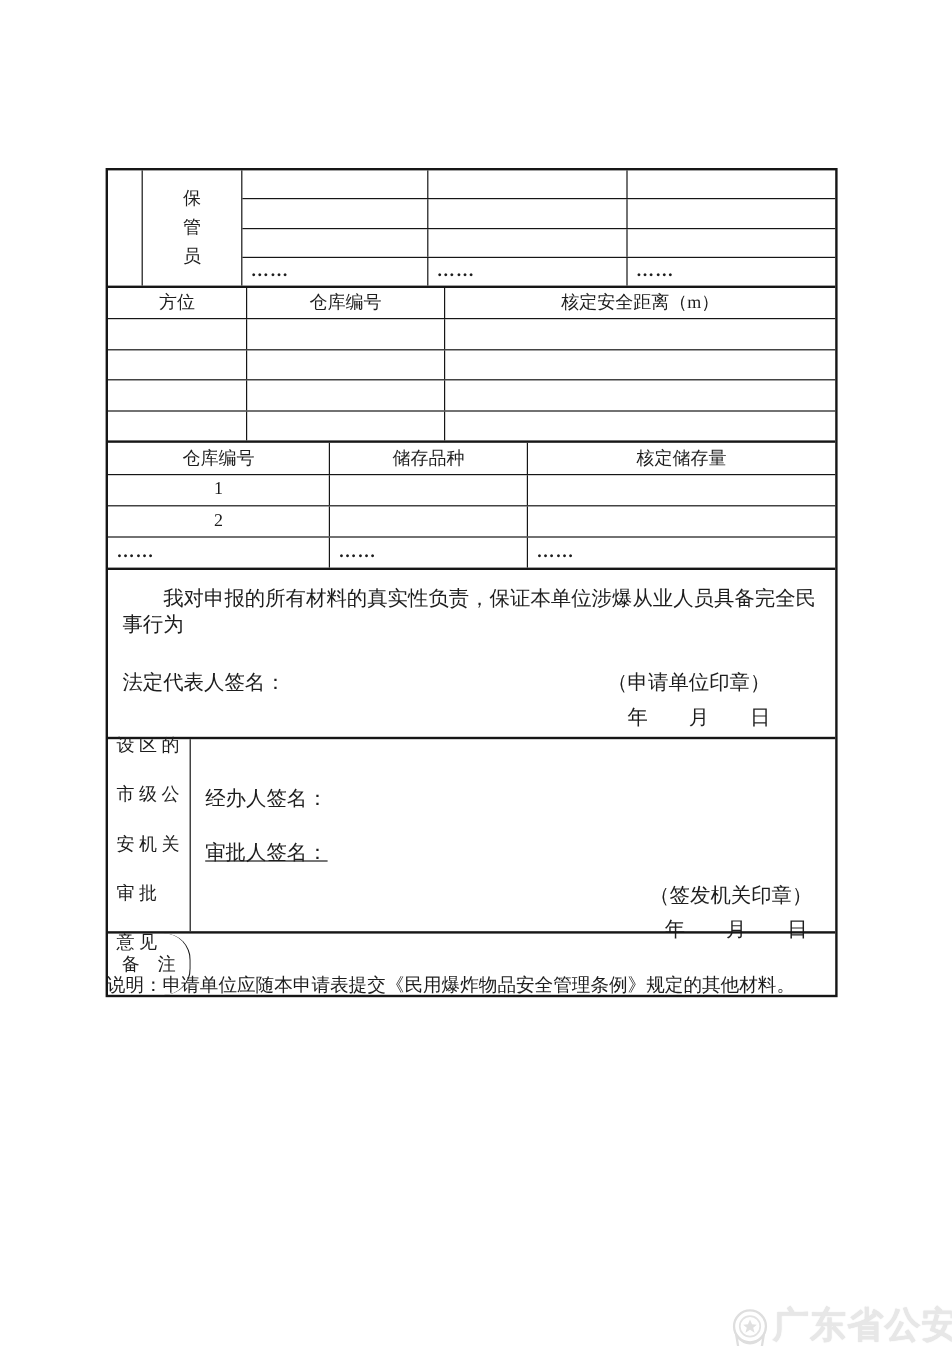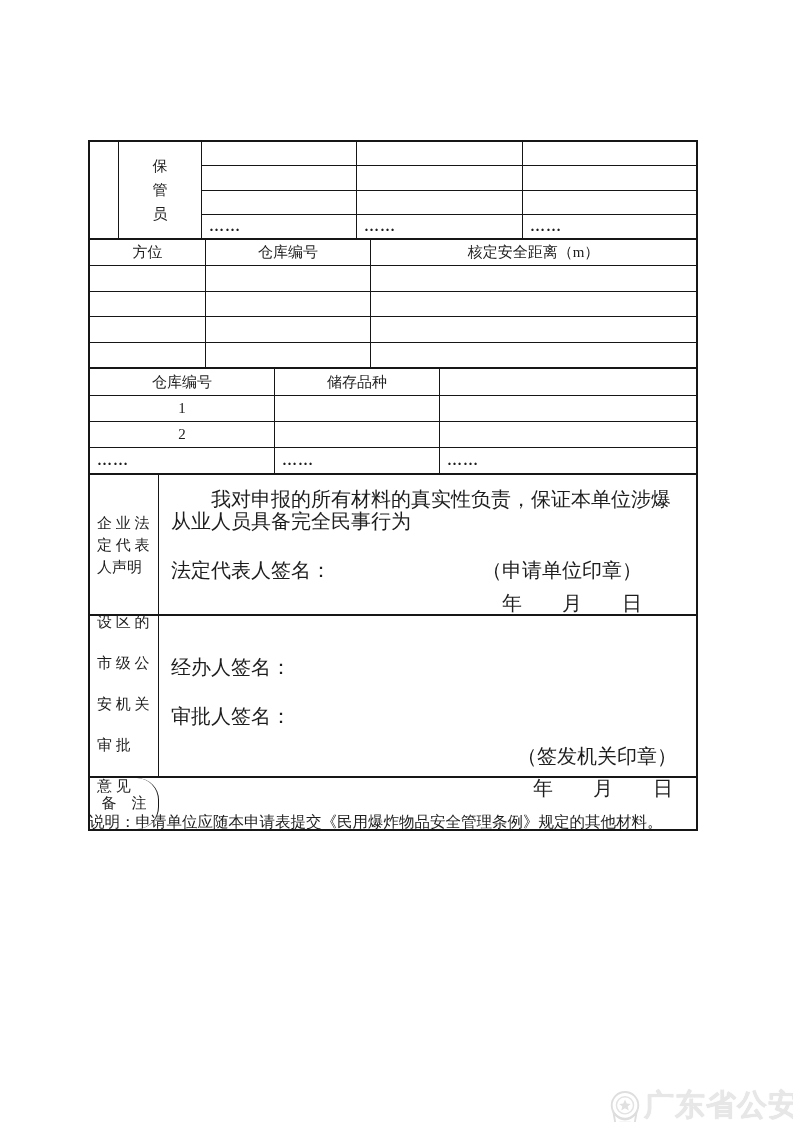--- a/index.html
+++ b/index.html
@@ -39,30 +39,30 @@
   .ctr { display:flex; align-items:center; justify-content:center; font-size:15px; }
   .dots { display:flex; align-items:center; padding-left:7px; font-size:15px;
     letter-spacing:1px; font-weight:bold; }
 
   .vert div { text-align:center; line-height:24px; }
   .lines2 div { text-align:center; line-height:26px; }
   .lines3 div { padding-left:7px; line-height:22px; }
   .lines5 div { padding-left:7px; line-height:25px;margin-top:16px; }
   .center1 { text-align:center;border-radius:22px; }
 
-  .content { flex:1; min-width:0; font-size:20px; }
+  .content { flex:1; min-width:0; font-size:17px; }
   .decl { padding:13px 10px 0 12px; }
   .stmt { line-height:22px; }
   .ind { text-indent:2em; }
   .sigrow { margin-top:25px; display:flex;text-align:center; }
   .sigrow .seal { margin-left:auto; padding-right:44px; }
   .dater { text-align:right; padding-right:44px; margin-top:6px; }
 
   .appr { padding:38px 10px 12px 12px; }
-  .appr .line2 { margin-top:22px; }
+  .appr .line2 { margin-top:22px;text-decoration:underline; }
   .sealrow { text-align:right; padding-right:9px; margin-top:13px; }
   .dater2 { text-align:right; padding-right:13px; margin-top:5px; }
 
   .footnote { position:absolute; left:89px; top:812px; width:620px;
     font-size:15.5px; line-height:20px; }
 
   .watermark { position:absolute; left:606px; top:1088px; display:flex;
     align-items:flex-start; }
   .wm-badge { width:38px; height:46px; flex-shrink:0; }
   .wm-text { font-family:"Liberation Sans","DejaVu Sans",sans-serif;
@@ -132,44 +132,40 @@
         <div class="c w165"></div>
         <div class="c rest"></div>
       </div>
     </div>
   </div>
 
   <div class="sec sec3">
     <div class="row fixed26">
       <div class="c w185 hc">仓库编号</div>
       <div class="c w165 hc">储存品种</div>
+      <div class="c rest hc">核定储存量</div>
     </div>
     <div class="row">
       <div class="c w185 ctr">1</div>
       <div class="c w165"></div>
       <div class="c rest"></div>
     </div>
     <div class="row">
       <div class="c w185 ctr">2</div>
       <div class="c w165"></div>
       <div class="c rest"></div>
     </div>
     <div class="row">
       <div class="c w185 dots">……</div>
       <div class="c w165 dots">……</div>
       <div class="c rest dots">……</div>
     </div>
   </div>
 
   <div class="sec sec4">
-    <div class="vcell wL lines3">
-      <div>企 业 法</div>
-      <div>定 代 表</div>
-      <div>人声明</div>
-    </div>
     <div class="content decl">
       <div class="stmt ind">我对申报的所有材料的真实性负责，保证本单位涉爆从业人员具备完全民事行为</div>
       <div class="sigrow">
         <span>法定代表人签名：</span>
         <span class="seal">（申请单位印章）</span>
       </div>
       <div class="dater">年　　月　　日</div>
     </div>
   </div>
 

